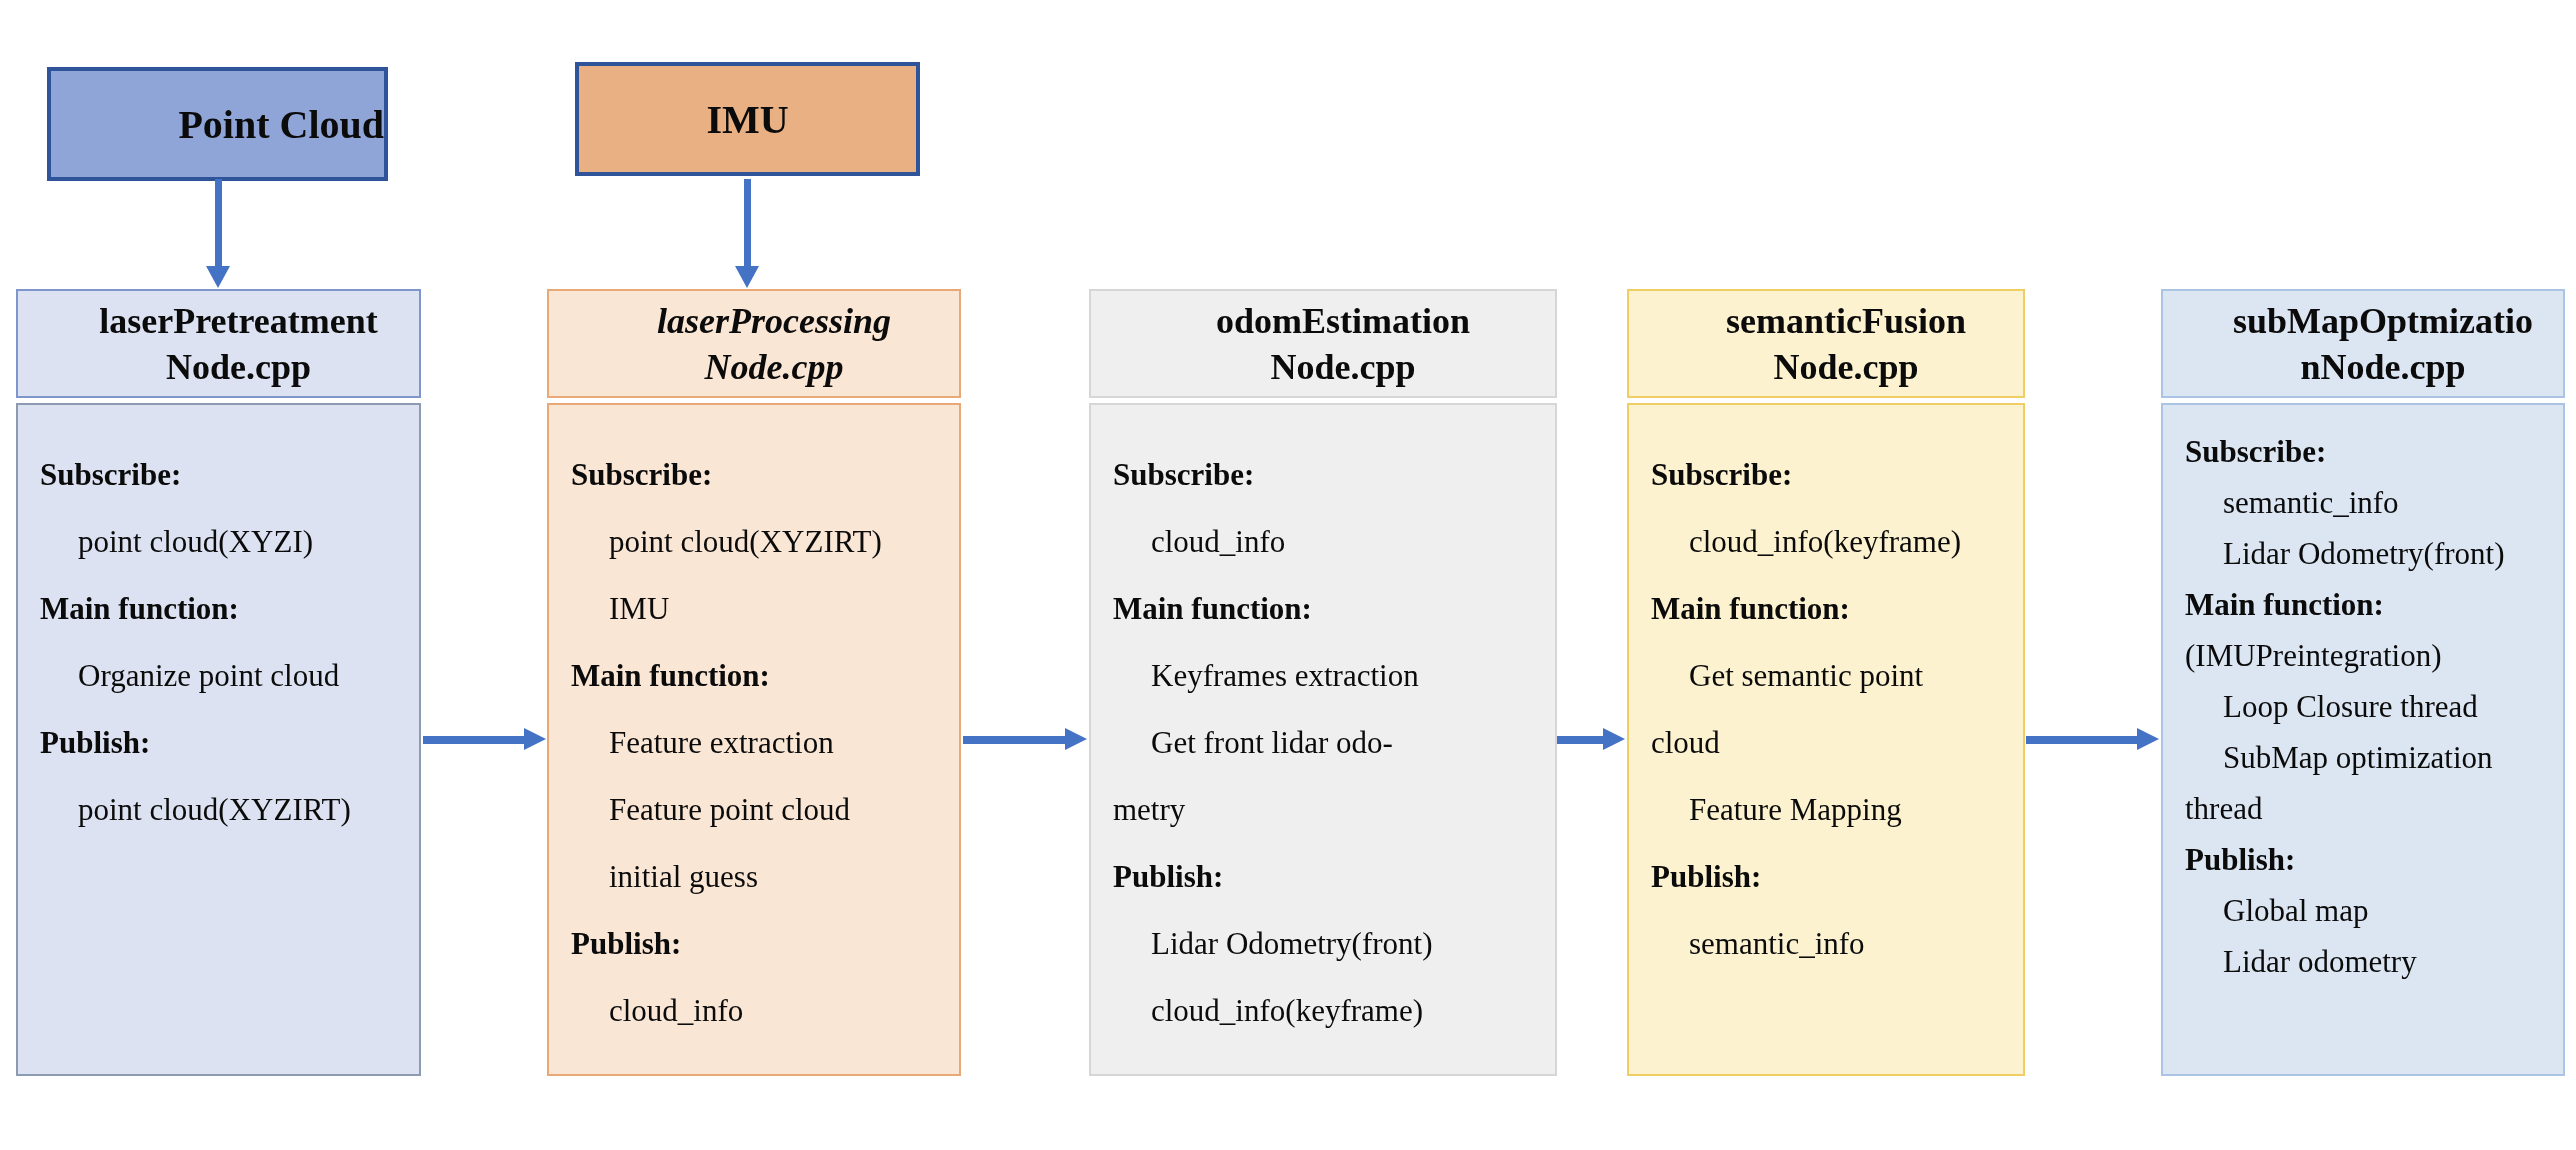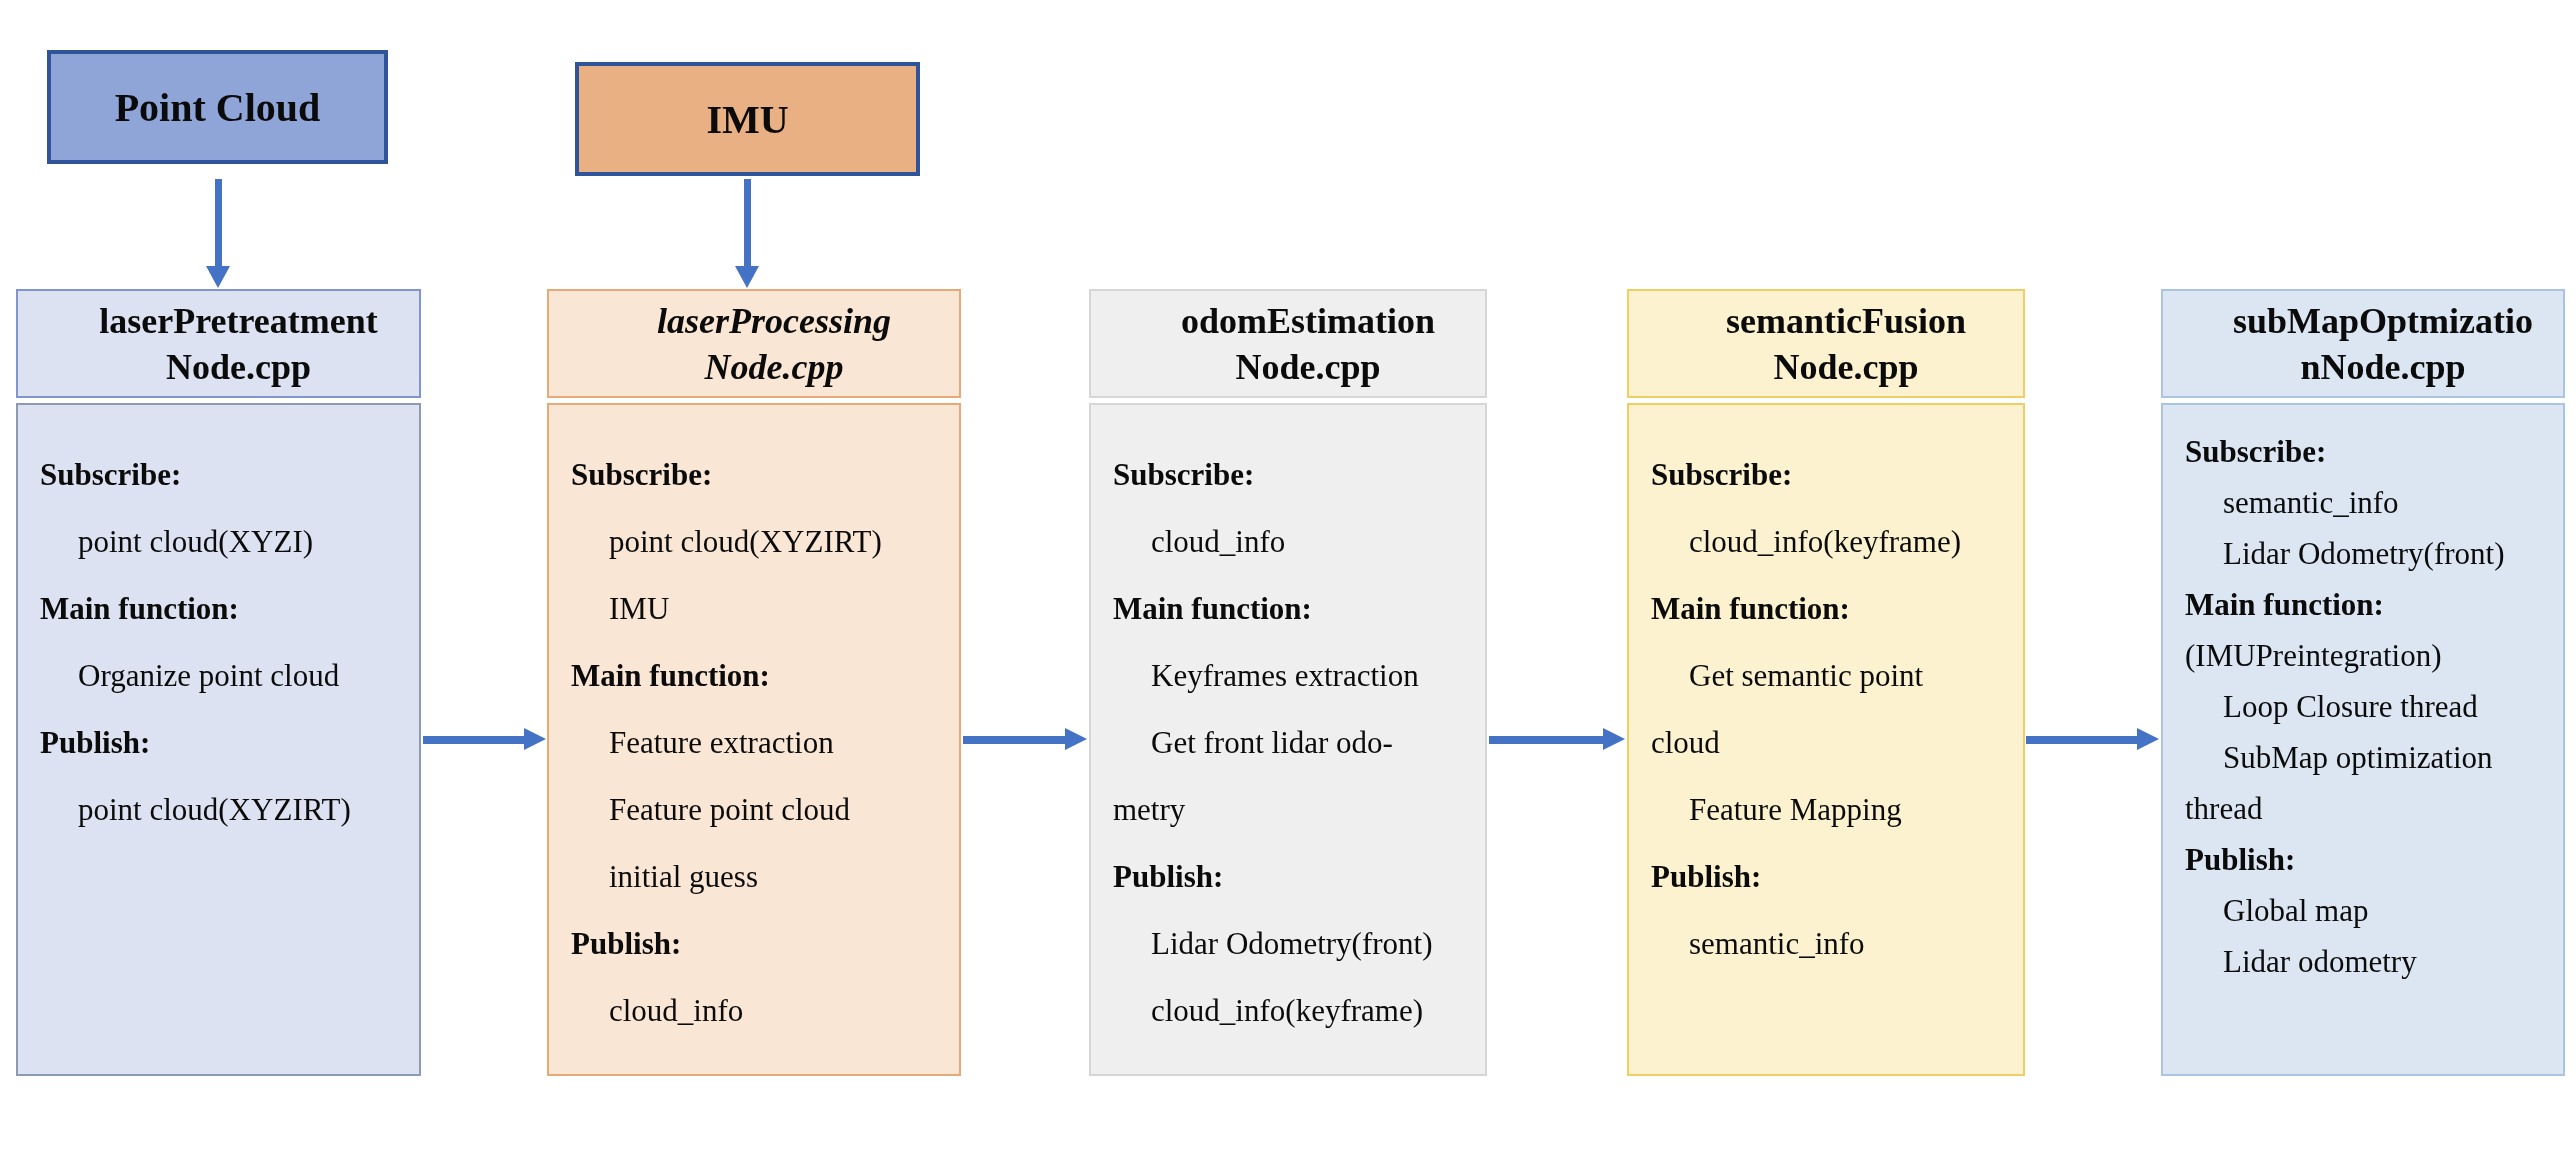--- a/index.html
+++ b/index.html
@@ -13,28 +13,28 @@
   .canvas { position: relative; width: 2576px; height: 1151px; }
 
   
   .src {
     position: absolute;
     box-sizing: border-box;
     border: 4.3px solid #30549A;
     display: flex; align-items: center; justify-content: center;
     font-weight: bold; font-size: 40px;
   }
-  #src0 { left: 47px;  top: 50px; width: 341px; height: 114px; }
+  #src0 { left: 47px;  top: 67px; width: 341px; height: 114px; justify-content: flex-end; }
   #src1 { left: 575px; top: 62px; width: 345px; height: 114px; }
 
   
   .col { position: absolute; top: 289px; }
   .c0 { left: 16px;   width: 405px; }
   .c1 { left: 547px;  width: 414px; }
-  .c2 { left: 1089px; width: 398px; }
+  .c2 { left: 1089px; width: 468px; }
   .c3 { left: 1627px; width: 398px; }
   .c4 { left: 2161px; width: 404px; }
 
   .col-header {
     box-sizing: border-box;
     height: 109px;
     border: 2.6px solid;
     display: flex; flex-direction: column;
     align-items: center; justify-content: center;
     font-weight: bold; font-size: 36px; line-height: 46px;

